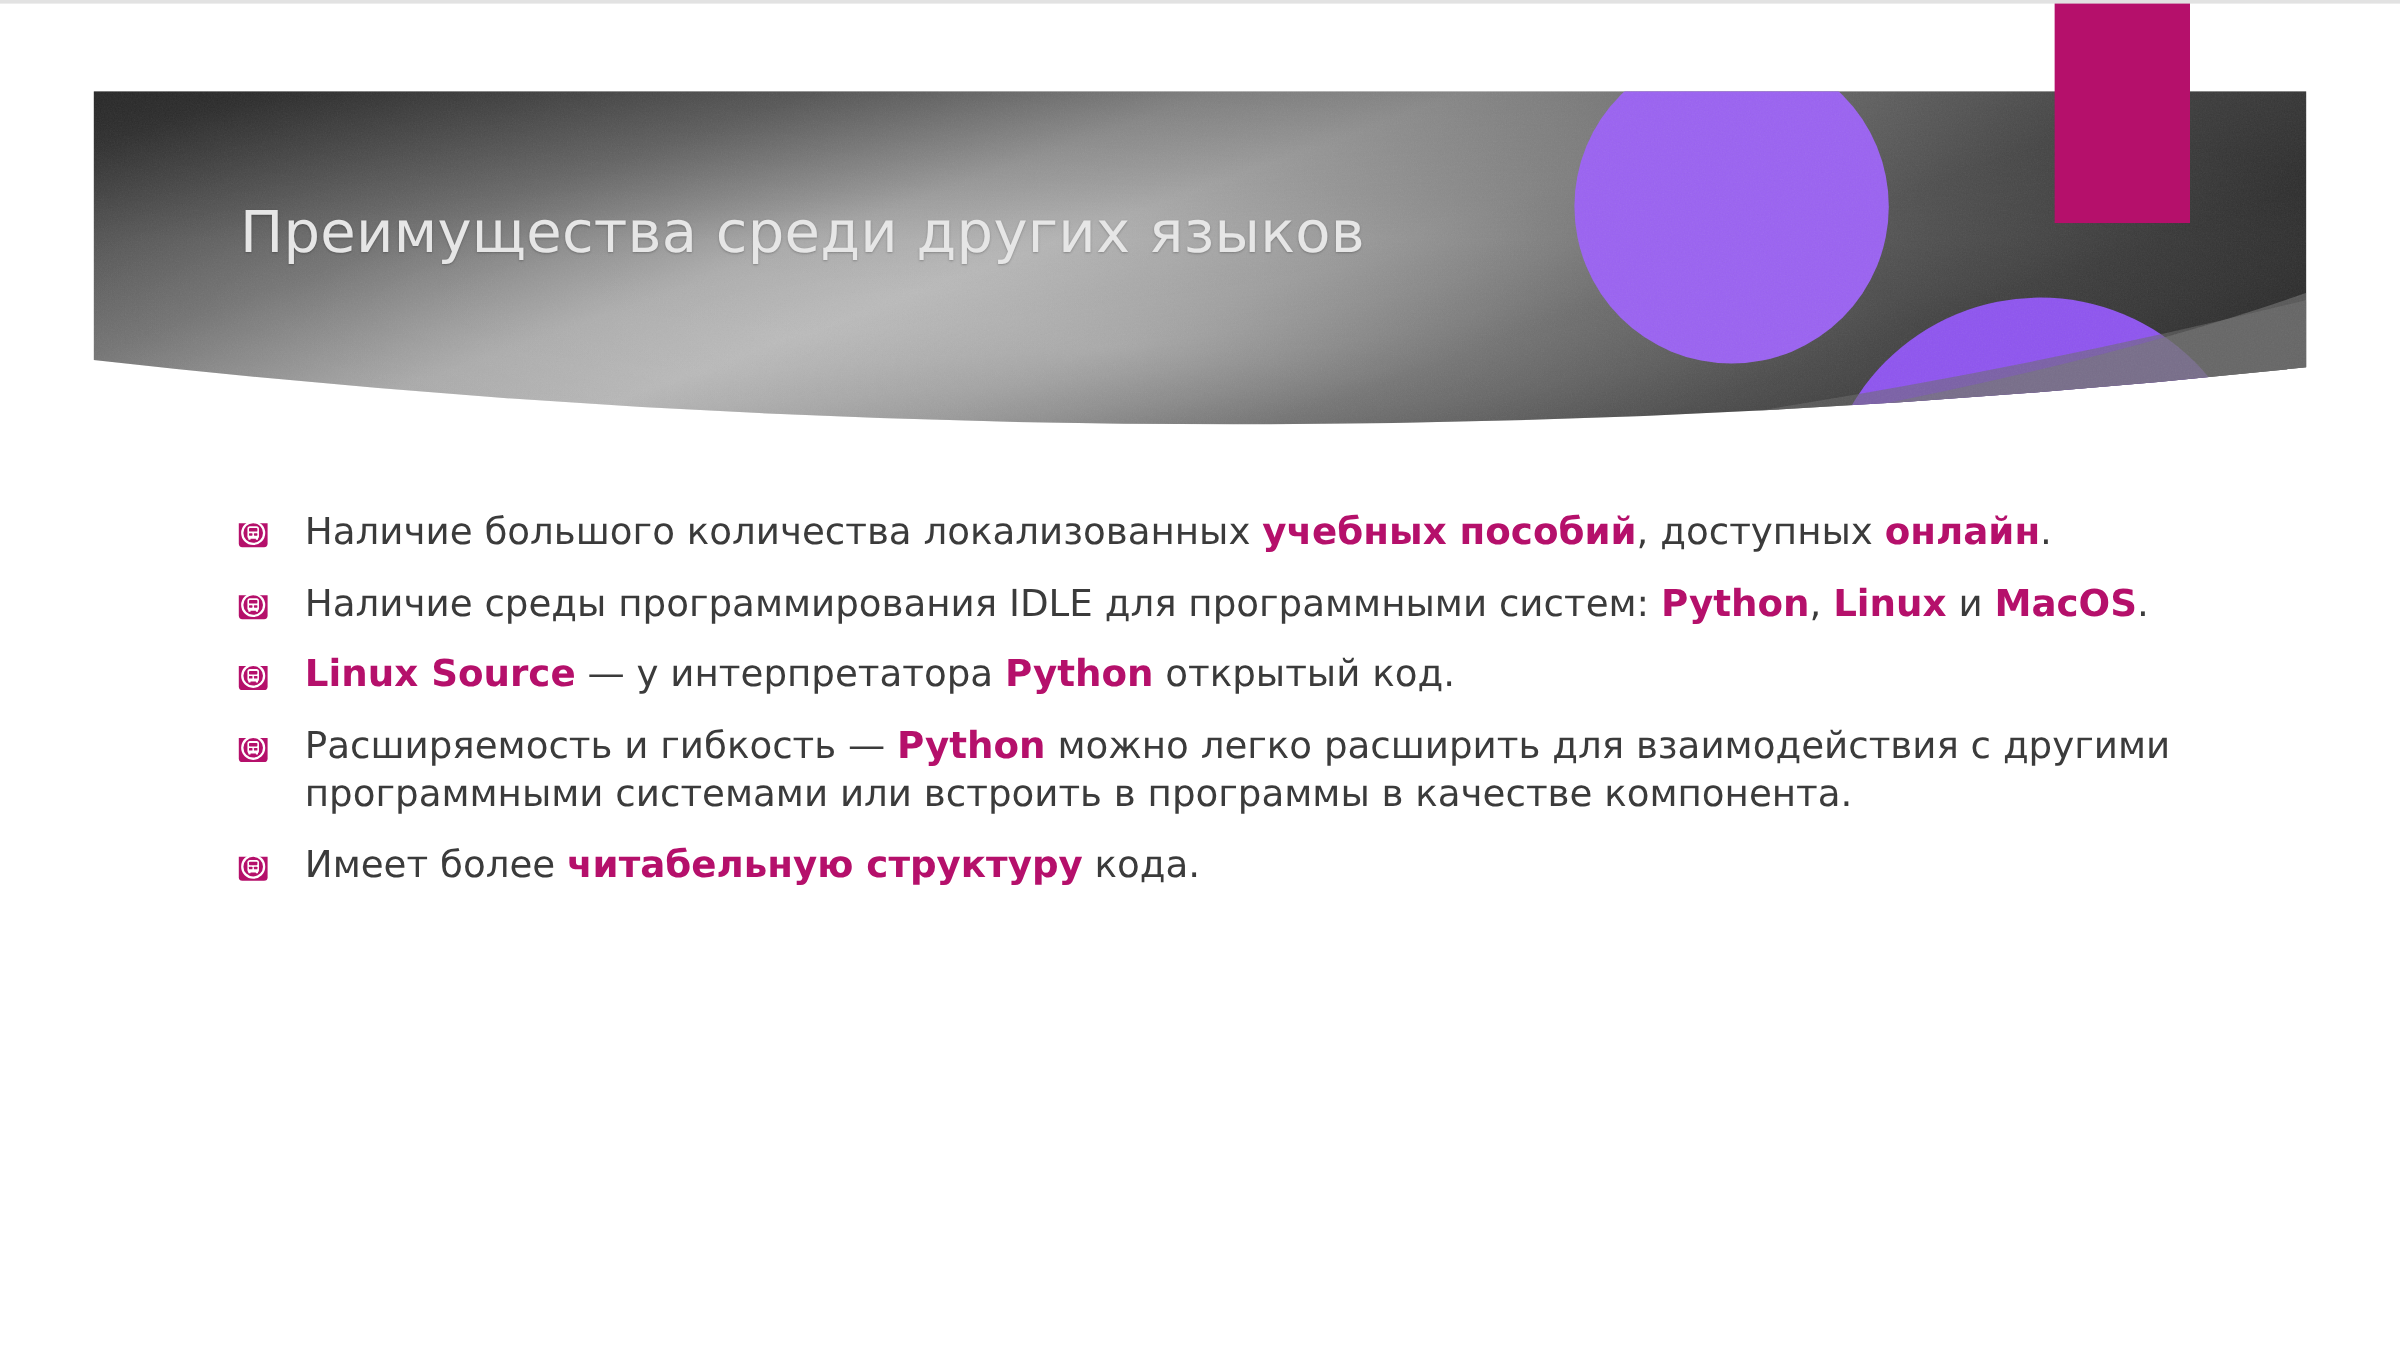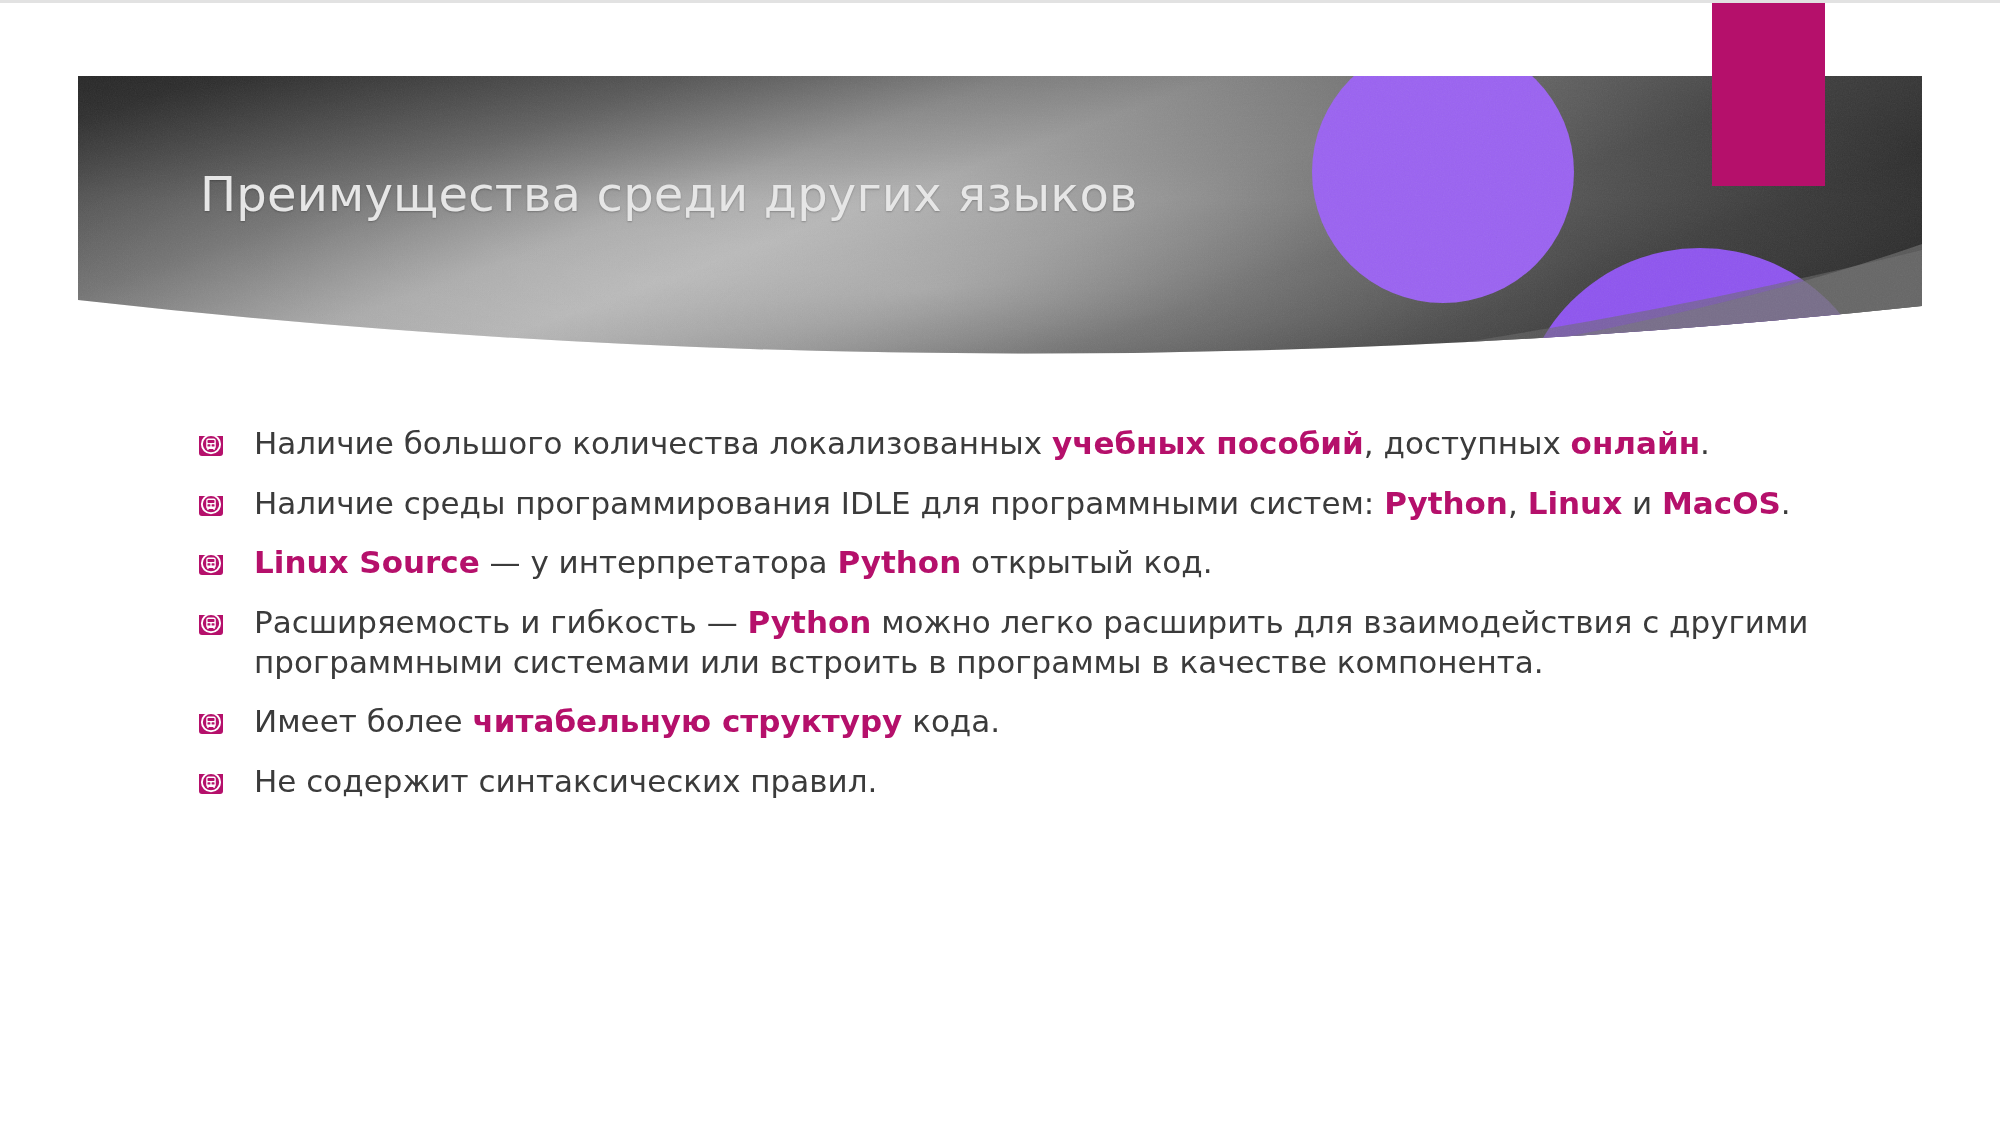--- a/index.html
+++ b/index.html
@@ -255,31 +255,16 @@
             <rect x="10.2" y="7.6" width="9.6" height="10.4" rx="2.1" fill="#ffffff"></rect>
             <rect x="11.5" y="9.1" width="7" height="2.9" rx="0.7" fill="#b5106b"></rect>
             <rect x="11.5" y="13.3" width="2.9" height="2.1" rx="0.5" fill="#b5106b"></rect>
             <rect x="15.6" y="13.3" width="2.9" height="2.1" rx="0.5" fill="#b5106b"></rect>
             <rect x="11.0" y="17.2" width="1.8" height="1.6" rx="0.5" fill="#ffffff"></rect>
             <rect x="17.2" y="17.2" width="1.8" height="1.6" rx="0.5" fill="#ffffff"></rect>
           </svg>
         </div>
         <div class="bullet-text"><span>Имеет более </span><span class="hl">читабельную структуру</span><span> кода.</span></div>
       </div>
-      <div class="bullet-row">
-        <div class="bullet-marker">
-          <svg viewBox="0 0 30 30">
-            <path d="M3 5 h24 v17 a3 3 0 0 1 -3 3 H6 a3 3 0 0 1 -3 -3 Z" fill="#b5106b"></path>
-            <circle cx="15" cy="13.2" r="9.1" fill="#b5106b" stroke="#ffffff" stroke-width="1.9"></circle>
-            <rect x="10.2" y="7.6" width="9.6" height="10.4" rx="2.1" fill="#ffffff"></rect>
-            <rect x="11.5" y="9.1" width="7" height="2.9" rx="0.7" fill="#b5106b"></rect>
-            <rect x="11.5" y="13.3" width="2.9" height="2.1" rx="0.5" fill="#b5106b"></rect>
-            <rect x="15.6" y="13.3" width="2.9" height="2.1" rx="0.5" fill="#b5106b"></rect>
-            <rect x="11.0" y="17.2" width="1.8" height="1.6" rx="0.5" fill="#ffffff"></rect>
-            <rect x="17.2" y="17.2" width="1.8" height="1.6" rx="0.5" fill="#ffffff"></rect>
-          </svg>
-        </div>
-        <div class="bullet-text"><span>Не содержит синтаксических правил.</span></div>
-      </div>
     </div>
 
   <div id="top-rule"></div>
 </div>
 
 </body></html>

